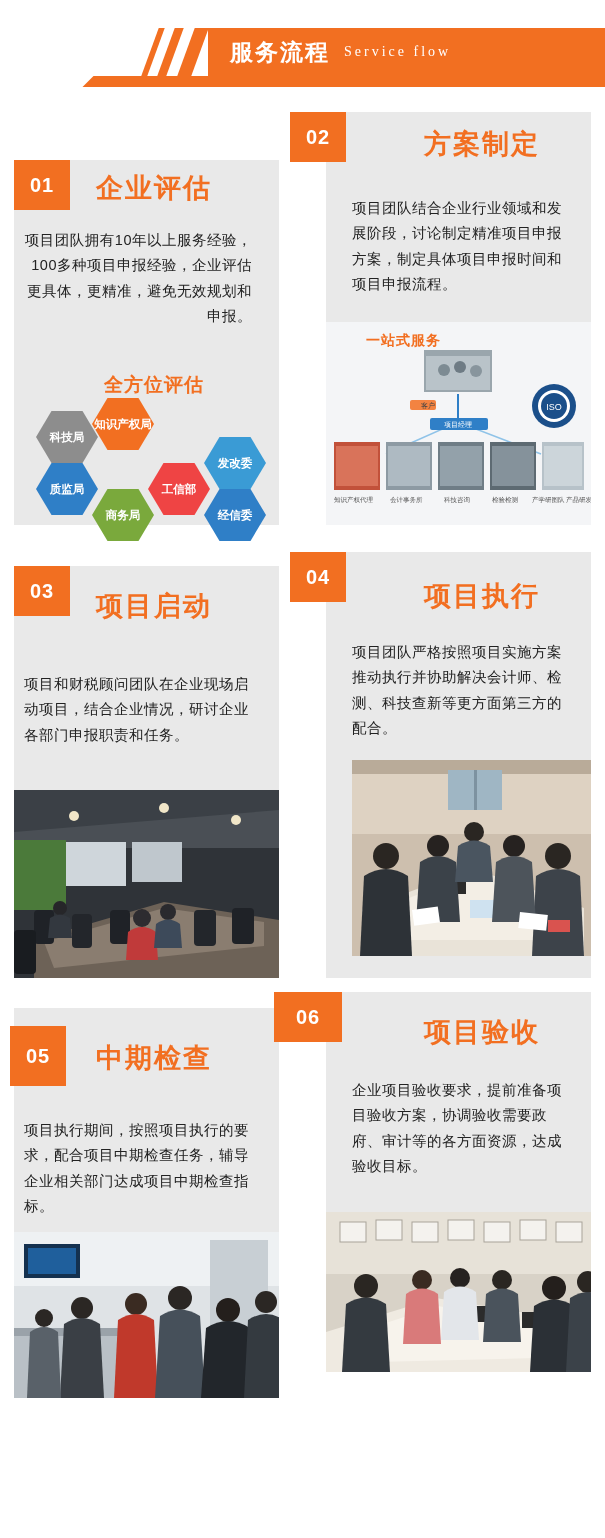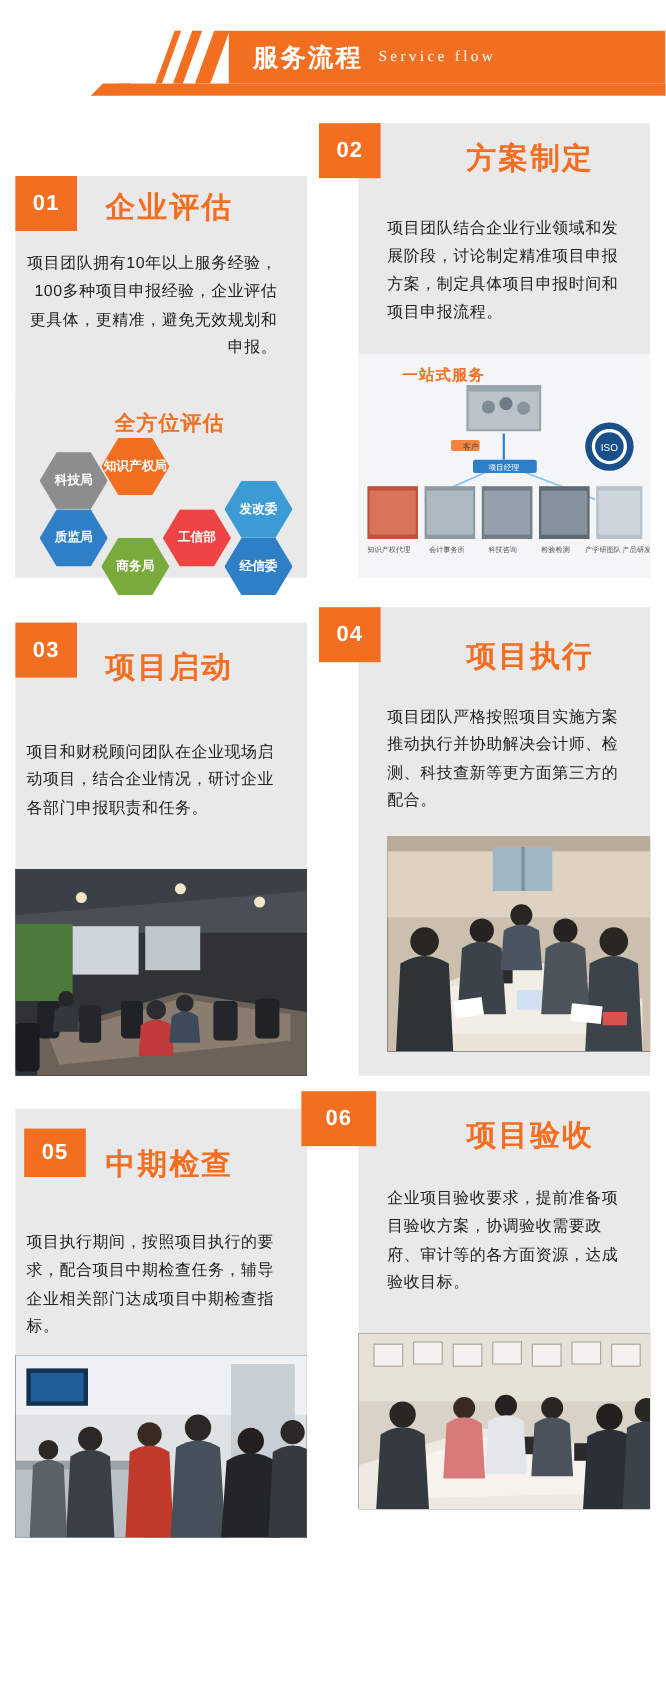--- a/index.html
+++ b/index.html
@@ -106,21 +106,21 @@
 
   
   #card4{left:326px;top:552px;width:265px;height:426px;}
   #badge4{left:290px;top:552px;width:56px;height:50px;}
   #title4{left:424px;top:578px;}
   #body4{left:352px;top:640px;width:222px;}
   #photo4{left:352px;top:760px;width:239px;height:196px;}
 
   
   #card5{left:14px;top:1008px;width:265px;height:390px;}
-  #badge5{left:22px;top:1026px;width:56px;height:44px;}
+  #badge5{left:10px;top:1026px;width:56px;height:60px;}
   #title5{left:96px;top:1040px;}
   #body5{left:24px;top:1118px;width:228px;}
   #photo5{left:14px;top:1232px;width:265px;height:166px;}
 
   
   #card6{left:326px;top:992px;width:265px;height:380px;}
   #badge6{left:274px;top:992px;width:68px;height:50px;}
   #title6{left:424px;top:1014px;}
   #body6{left:352px;top:1078px;width:222px;}
   #photo6{left:326px;top:1212px;width:265px;height:160px;}

